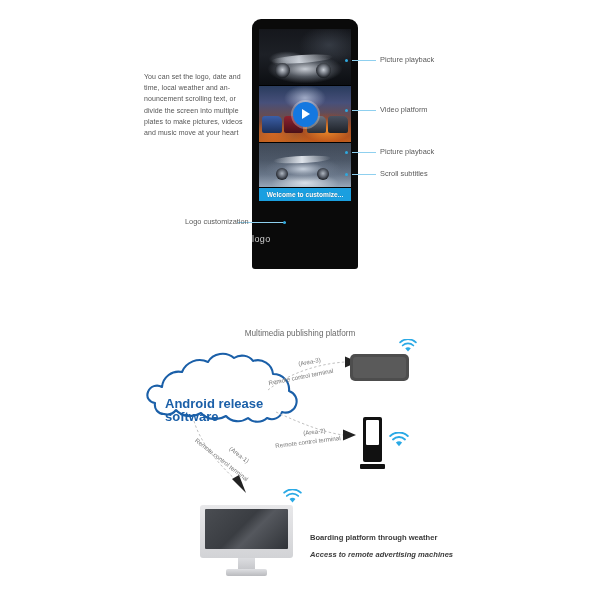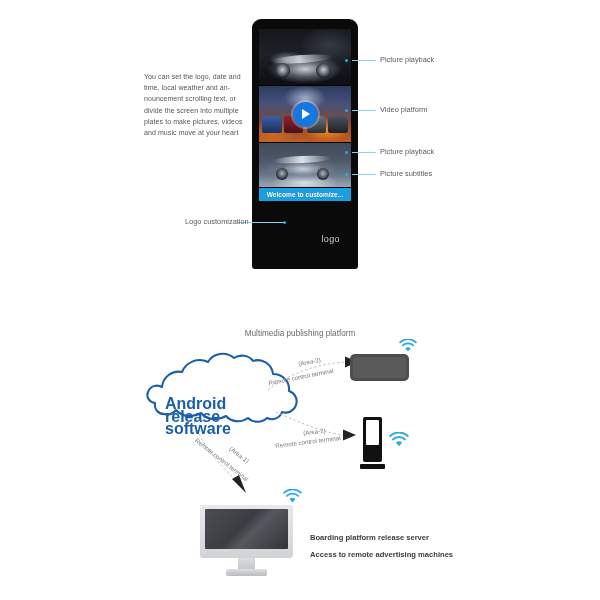--- a/index.html
+++ b/index.html
@@ -114,21 +114,21 @@
     display:flex; align-items:center; justify-content:center;
   }
   #subtitle-bar span {
     color:#fff; font-size:6.6px; font-weight:bold; white-space:nowrap;
     text-shadow:0 0 1px rgba(0,0,0,.35);
   }
 
   
   #kiosk-logo {
     position:absolute; left:0; top:215px; width:88px;
-    text-align:right; color:#cfcfcf; font-size:9px; letter-spacing:.4px;
+    text-align:left; color:#cfcfcf; font-size:9px; letter-spacing:.4px;
   }
 
   
   .callout {
     position:absolute; font-size:7.4px; color:#5a5a5a; white-space:nowrap;
   }
   .lead-line {
     position:absolute; height:1px; background:#8fd0ef;
   }
   .lead-dot {
@@ -163,21 +163,21 @@
   #diagram-subtitle {
     position:absolute; left:0; top:39px; width:600px; text-align:center;
     font-size:8.2px; color:#6a6a6a;
   }
 
   #diagram-svg { position:absolute; left:0; top:0; width:600px; height:310px; }
 
   
   #cloud-label {
     position:absolute; left:165px; top:108px; width:100px;
-    font-size:16px; font-weight:bold; color:#1a5fa8; line-height:12.5px;
+    font-size:13px; font-weight:bold; color:#1a5fa8; line-height:12.5px;
   }
 
   
   .arc-label { position:absolute; white-space:nowrap; color:#777; }
   .arc-area { font-size:6.2px; }
   .arc-sub  { font-size:6.2px; }
 
   #arc3-area { left:298px; top:68px; transform:rotate(-11deg); }
   #arc3-sub  { left:268px; top:83px; transform:rotate(-11deg); }
   #arc2-area { left:303px; top:138px; transform:rotate(-7deg); }
@@ -237,21 +237,21 @@
   #wifi-kiosk   { left:389px; top:432px; }
   #wifi-monitor { left:283px; top:489px; }
 
   
   #boarding-text {
     position:absolute; left:310px; top:533px; font-size:7.6px;
     font-weight:bold; color:#3c3c3c; white-space:nowrap;
   }
   #access-text {
     position:absolute; left:310px; top:549px; font-size:7.6px;
-    font-weight:bold; color:#3c3c3c; line-height:11px;
+    font-weight:bold; color:#3c3c3c; line-height:11px;font-style:italic;
   }
 </style>
 </head>
 <body>
 
 <div id="top-section">
 
   <p id="desc-text">You can set the logo, date and time, local weather and an-nouncement scrolling text, or divide the screen into multiple plates to make pictures, videos and music move at your heart</p>
 
   <div id="kiosk">
@@ -299,21 +299,21 @@
   <div class="lead-line" id="ll-pic2"></div>
   <div class="lead-dot" id="ld-pic2"></div>
   <div class="lead-line" id="ll-scroll"></div>
   <div class="lead-dot" id="ld-scroll"></div>
   <div class="lead-line" id="ll-logo"></div>
   <div class="lead-dot" id="ld-logo"></div>
 
   <div class="callout" id="cb-pic1">Picture playback</div>
   <div class="callout" id="cb-video">Video platform</div>
   <div class="callout" id="cb-pic2">Picture playback</div>
-  <div class="callout" id="cb-scroll">Picture subtitles</div>
+  <div class="callout" id="cb-scroll">Scroll subtitles</div>
   <div class="callout" id="cb-logo">Logo customization</div>
 
 </div>
 
 <div id="bottom-section">
 
   <div id="diagram-subtitle">Multimedia publishing platform</div>
 
   <svg id="diagram-svg" viewBox="0 0 600 310">
 
@@ -385,14 +385,14 @@
   <path d="M3.6 6.5 A7.8 7.8 0 0 1 14.4 6.5" fill="none" stroke="#2aa9e5" stroke-width="1.7" stroke-linecap="round"></path>
   <path d="M1.1 3.4 A11.4 11.4 0 0 1 16.9 3.4" fill="none" stroke="#2aa9e5" stroke-width="1.7" stroke-linecap="round"></path>
 </svg>
 
 <svg class="wifi" id="wifi-monitor" width="19" height="15" viewBox="0 0 18 14">
   <path d="M9 12.6 L6.2 9.3 A4.4 4.4 0 0 1 11.8 9.3 Z" fill="#2aa9e5"></path>
   <path d="M3.6 6.5 A7.8 7.8 0 0 1 14.4 6.5" fill="none" stroke="#2aa9e5" stroke-width="1.7" stroke-linecap="round"></path>
   <path d="M1.1 3.4 A11.4 11.4 0 0 1 16.9 3.4" fill="none" stroke="#2aa9e5" stroke-width="1.7" stroke-linecap="round"></path>
 </svg>
 
-<div id="boarding-text">Boarding platform release server</div>
+<div id="boarding-text">Boarding platform through weather</div>
 <div id="access-text">Access to remote advertising machines</div>
 
 </body></html>

